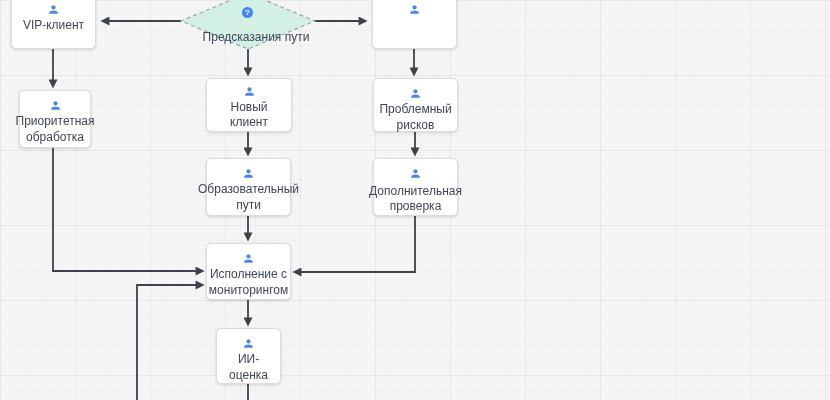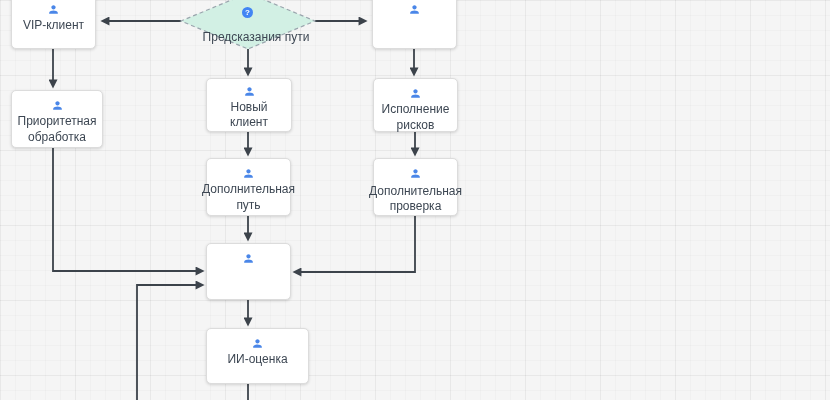--- a/index.html
+++ b/index.html
@@ -139,61 +139,62 @@
       </svg>
     <span class="nlabel">VIP-клиент</span>
   </div>
 
   <div class="node" style="left:372px; top:-6px; width:85px; height:55px;">
     <svg class="uicon" viewBox="0 0 24 24">
         <path fill="#4a86e8" d="M12 12c2.21 0 4-1.79 4-4s-1.79-4-4-4-4 1.79-4 4 1.79 4 4 4zm0 2c-2.67 0-8 1.34-8 4v2h16v-2c0-2.66-5.33-4-8-4z"></path>
       </svg>
   </div>
 
-  <div class="node" style="left:11px; top:90px; width:92px; height:58px;">
+  <div class="node" style="left:19px; top:90px; width:72px; height:58px;">
     <svg class="uicon" viewBox="0 0 24 24">
         <path fill="#4a86e8" d="M12 12c2.21 0 4-1.79 4-4s-1.79-4-4-4-4 1.79-4 4 1.79 4 4 4zm0 2c-2.67 0-8 1.34-8 4v2h16v-2c0-2.66-5.33-4-8-4z"></path>
       </svg>
     <span class="nlabel">Приоритетная обработка</span>
   </div>
 
   <div class="node" style="left:206px; top:78px; width:86px; height:54px;justify-content:flex-end;">
     <svg class="uicon" viewBox="0 0 24 24">
         <path fill="#4a86e8" d="M12 12c2.21 0 4-1.79 4-4s-1.79-4-4-4-4 1.79-4 4 1.79 4 4 4zm0 2c-2.67 0-8 1.34-8 4v2h16v-2c0-2.66-5.33-4-8-4z"></path>
       </svg>
     <span class="nlabel">Новый клиент</span>
   </div>
 
   <div class="node" style="left:373px; top:78px; width:85px; height:54px;">
     <svg class="uicon" viewBox="0 0 24 24">
         <path fill="#4a86e8" d="M12 12c2.21 0 4-1.79 4-4s-1.79-4-4-4-4 1.79-4 4 1.79 4 4 4zm0 2c-2.67 0-8 1.34-8 4v2h16v-2c0-2.66-5.33-4-8-4z"></path>
       </svg>
-    <span class="nlabel">Исполнение рисков</span>
+    <span class="nlabel">Проблемный рисков</span>
   </div>
 
   <div class="node" style="left:206px; top:158px; width:85px; height:58px;">
     <svg class="uicon" viewBox="0 0 24 24">
         <path fill="#4a86e8" d="M12 12c2.21 0 4-1.79 4-4s-1.79-4-4-4-4 1.79-4 4 1.79 4 4 4zm0 2c-2.67 0-8 1.34-8 4v2h16v-2c0-2.66-5.33-4-8-4z"></path>
       </svg>
-    <span class="nlabel">Дополнительная путь</span>
+    <span class="nlabel">Образовательный пути</span>
   </div>
 
   <div class="node" style="left:373px; top:158px; width:85px; height:58px;justify-content:space-between;">
     <svg class="uicon" viewBox="0 0 24 24">
         <path fill="#4a86e8" d="M12 12c2.21 0 4-1.79 4-4s-1.79-4-4-4-4 1.79-4 4 1.79 4 4 4zm0 2c-2.67 0-8 1.34-8 4v2h16v-2c0-2.66-5.33-4-8-4z"></path>
       </svg>
     <span class="nlabel">Дополнительная проверка</span>
   </div>
 
   <div class="node" style="left:206px; top:243px; width:85px; height:57px;">
     <svg class="uicon" viewBox="0 0 24 24">
         <path fill="#4a86e8" d="M12 12c2.21 0 4-1.79 4-4s-1.79-4-4-4-4 1.79-4 4 1.79 4 4 4zm0 2c-2.67 0-8 1.34-8 4v2h16v-2c0-2.66-5.33-4-8-4z"></path>
       </svg>
-  </div>
-
-  <div class="node" style="left:206px; top:328px; width:103px; height:56px;">
+    <span class="nlabel">Исполнение с мониторингом</span>
+  </div>
+
+  <div class="node" style="left:216px; top:328px; width:65px; height:56px;">
     <svg class="uicon" viewBox="0 0 24 24">
         <path fill="#4a86e8" d="M12 12c2.21 0 4-1.79 4-4s-1.79-4-4-4-4 1.79-4 4 1.79 4 4 4zm0 2c-2.67 0-8 1.34-8 4v2h16v-2c0-2.66-5.33-4-8-4z"></path>
       </svg>
     <span class="nlabel">ИИ-оценка</span>
   </div>
 
 </div>
 
 </body></html>

